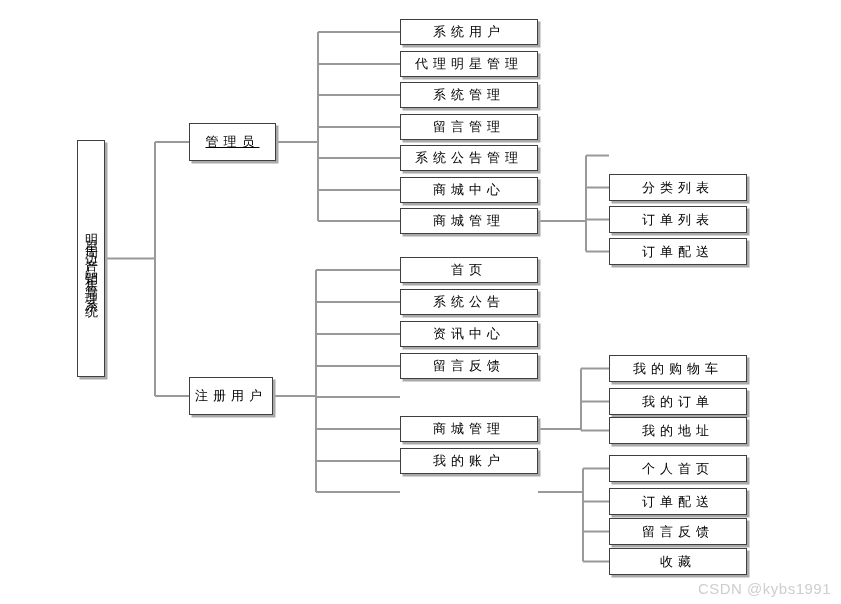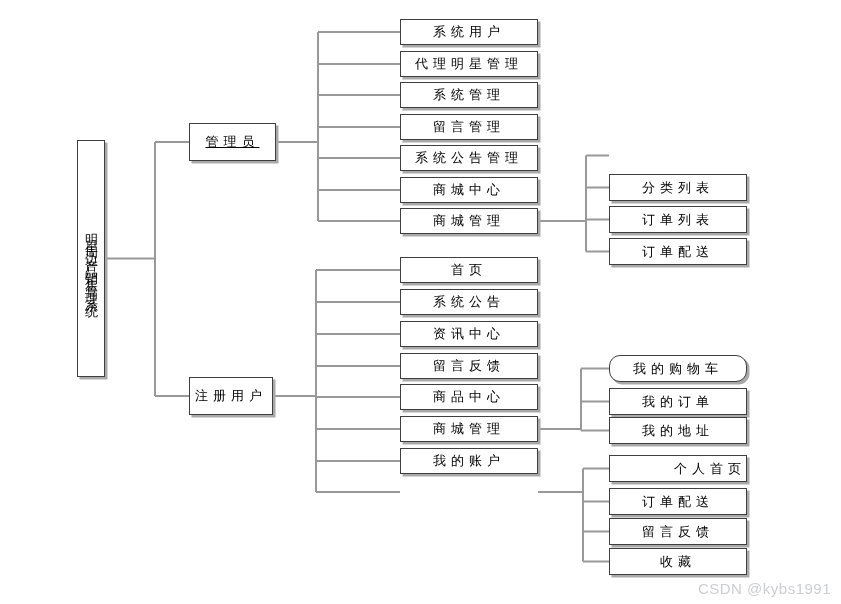--- a/index.html
+++ b/index.html
@@ -135,48 +135,45 @@
   </div>
     <div class="node" style="left: 400px; top: 289px; width: 138px; height: 26px;">
     <span>系统公告</span>
   </div>
     <div class="node" style="left: 400px; top: 321px; width: 138px; height: 26px;">
     <span>资讯中心</span>
   </div>
     <div class="node" style="left: 400px; top: 353px; width: 138px; height: 26px;">
     <span>留言反馈</span>
   </div>
-    <div class="node" style="left: 400px; top: 384px; width: 138px; height: 26px;">
-    <span>商品中心</span>
-  </div>
     <div class="node" style="left: 400px; top: 416px; width: 138px; height: 26px;">
     <span>商城管理</span>
   </div>
     <div class="node" style="left: 400px; top: 448px; width: 138px; height: 26px;">
     <span>我的账户</span>
   </div>
     <div class="node" style="left: 609px; top: 174px; width: 138px; height: 27px;">
     <span>分类列表</span>
   </div>
     <div class="node" style="left: 609px; top: 206px; width: 138px; height: 27px;">
     <span>订单列表</span>
   </div>
     <div class="node" style="left: 609px; top: 238px; width: 138px; height: 27px;">
     <span>订单配送</span>
   </div>
-    <div class="node" style="left: 609px; top: 355px; width: 138px; height: 27px; border-radius: 11px;">
+    <div class="node" style="left: 609px; top: 355px; width: 138px; height: 27px;">
     <span>我的购物车</span>
   </div>
     <div class="node" style="left: 609px; top: 388px; width: 138px; height: 27px;">
     <span>我的订单</span>
   </div>
     <div class="node" style="left: 609px; top: 417px; width: 138px; height: 27px;">
     <span>我的地址</span>
   </div>
-    <div class="node" style="left: 609px; top: 455px; width: 138px; height: 27px; justify-content: flex-end;">
+    <div class="node" style="left: 609px; top: 455px; width: 138px; height: 27px;">
     <span>个人首页</span>
   </div>
     <div class="node" style="left: 609px; top: 488px; width: 138px; height: 27px;">
     <span>订单配送</span>
   </div>
     <div class="node" style="left: 609px; top: 518px; width: 138px; height: 27px;">
     <span>留言反馈</span>
   </div>
     <div class="node" style="left: 609px; top: 548px; width: 138px; height: 27px;">
     <span>收藏</span>

